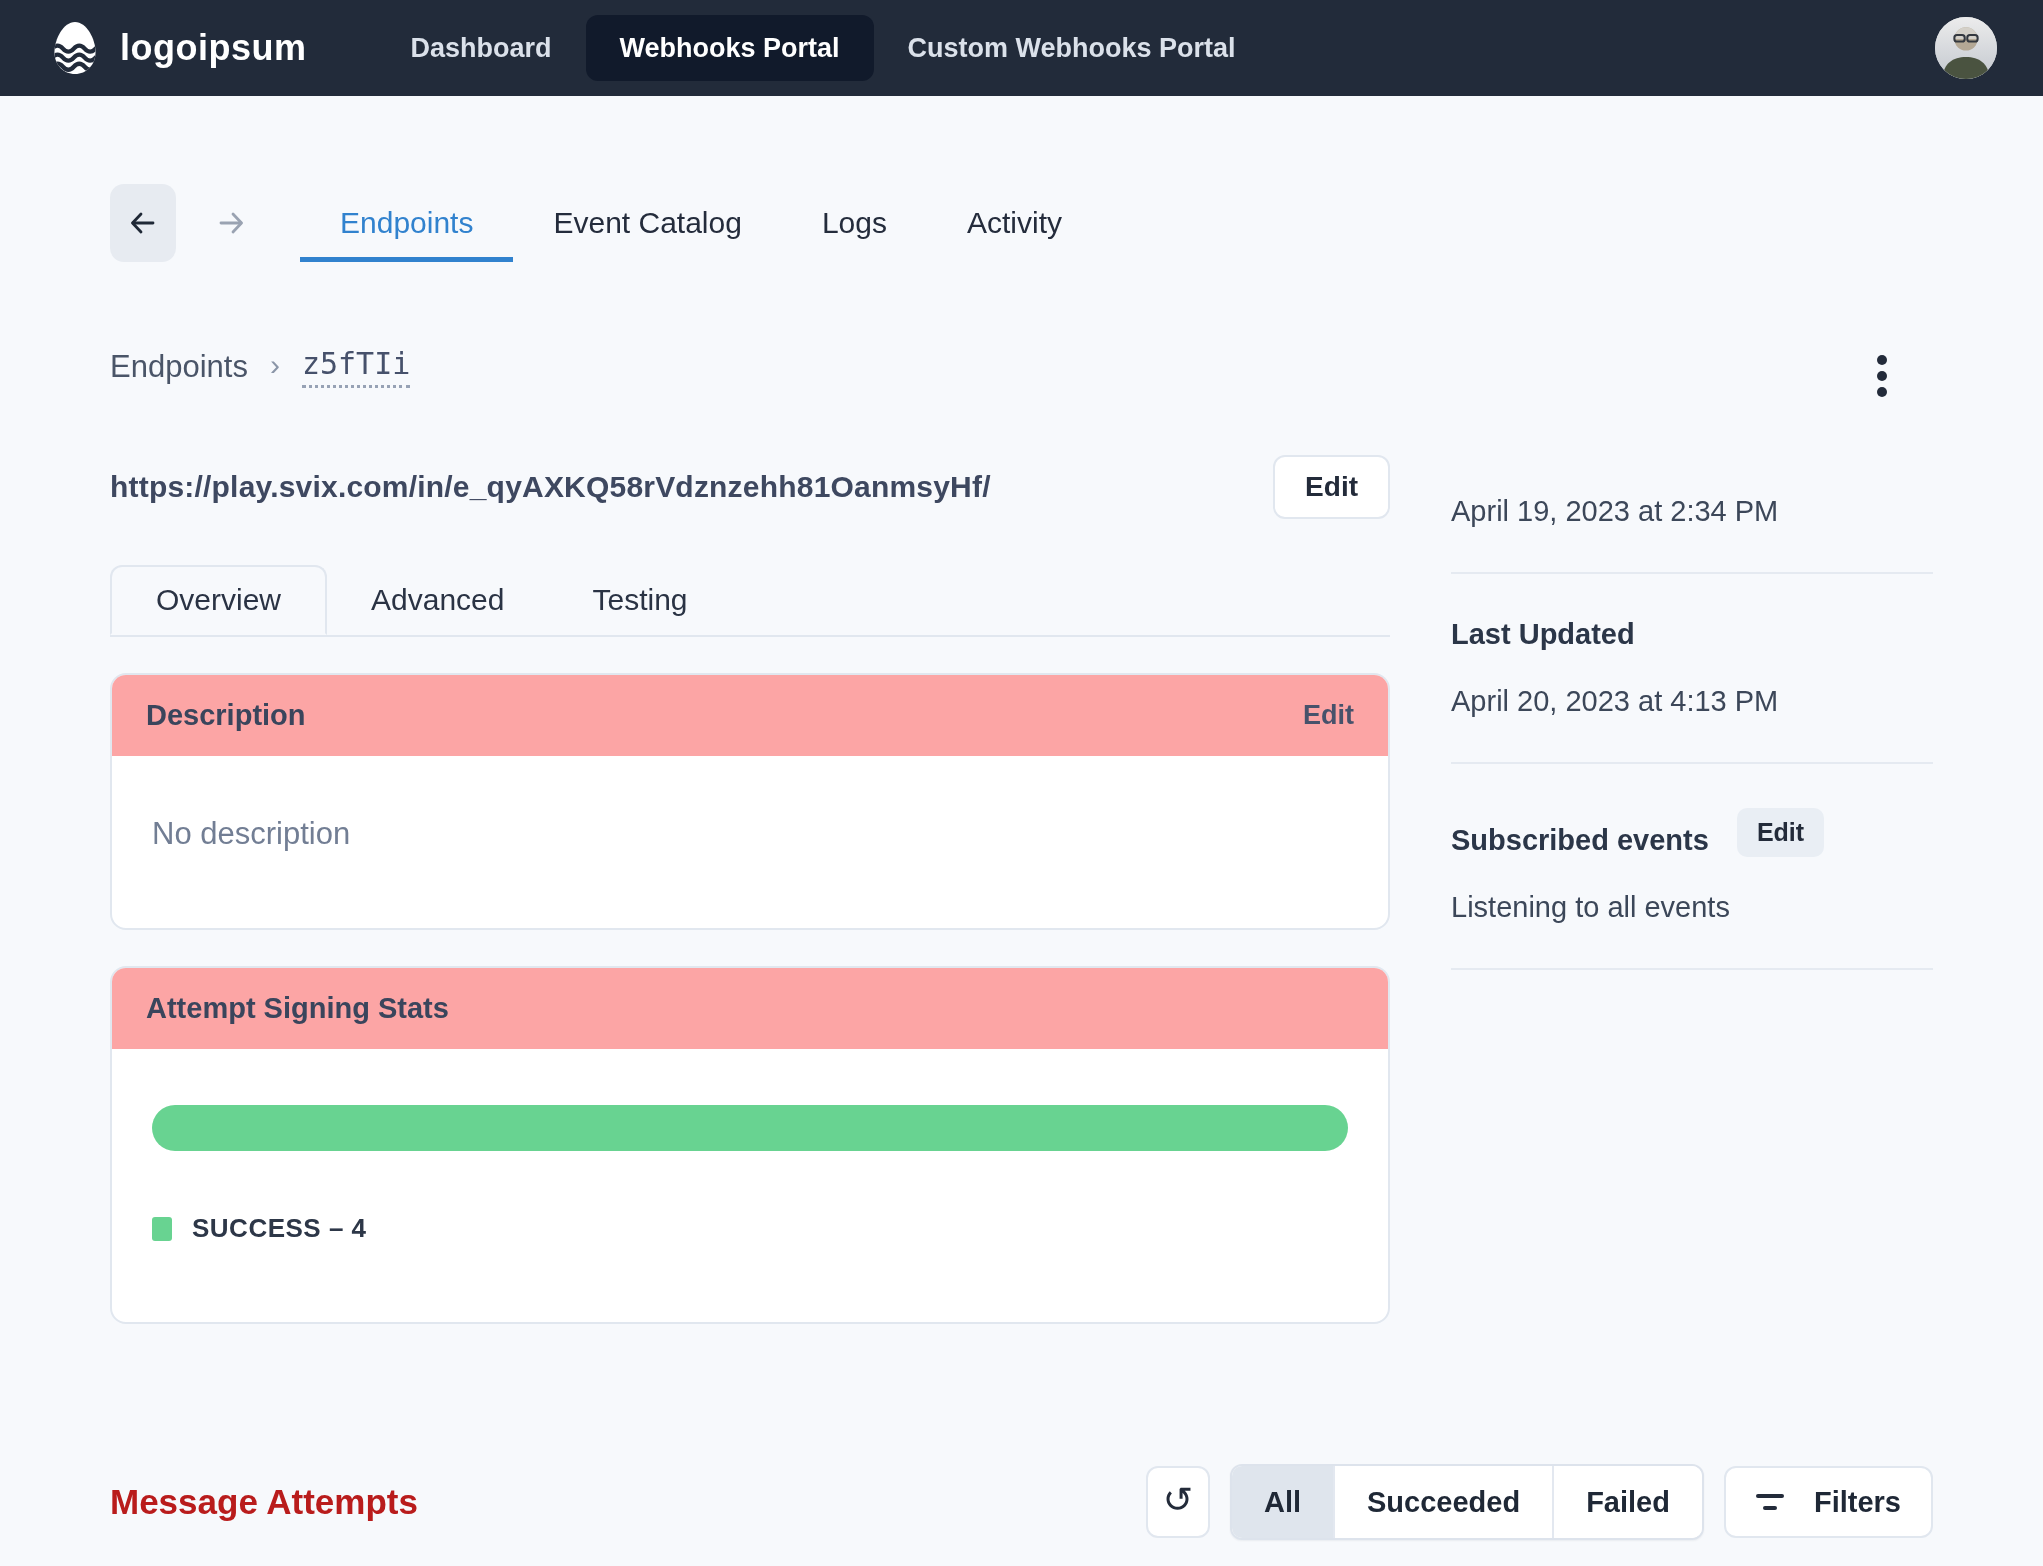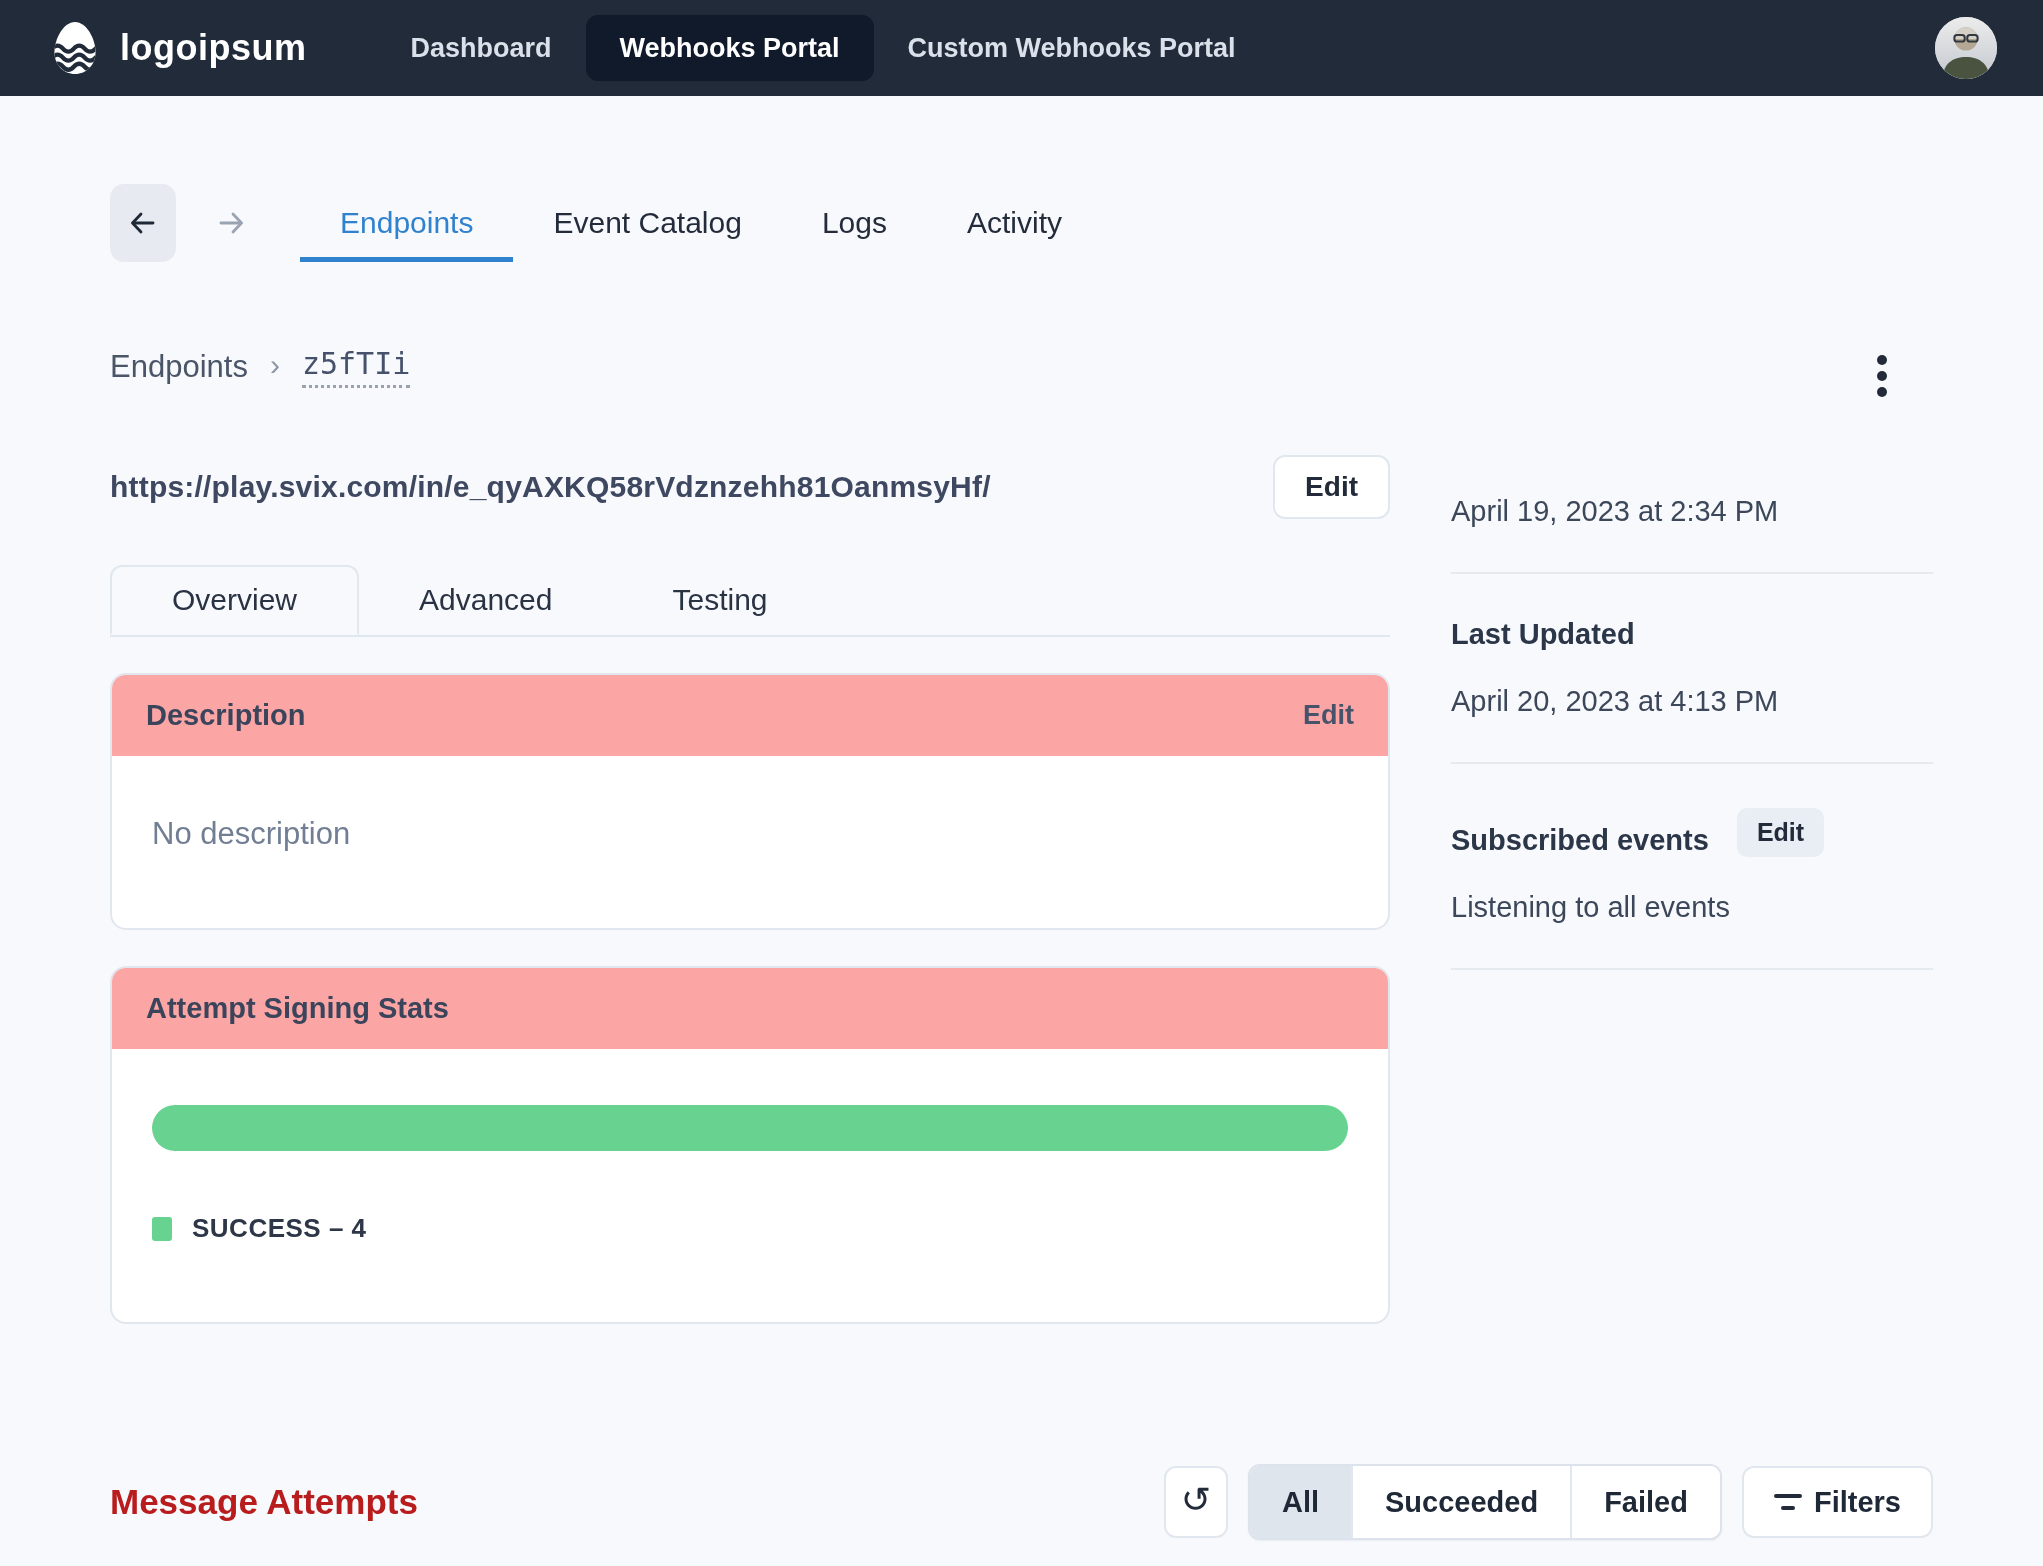--- a/index.html
+++ b/index.html
@@ -81,21 +81,21 @@
   .btn-outline {
     background: #ffffff; border: 2px solid #e1e7ef; border-radius: 12px;
     font-size: 28px; font-weight: 700; color: #232b3a;
     padding: 0 30px; height: 64px; cursor: pointer;
     font-family: "Liberation Sans", sans-serif;
   }
 
   
   .detail-tabs { margin-top: 46px; display: flex; border-bottom: 2px solid #e1e7ef; }
   .dtab {
-    font-size: 30px; color: #2a3344; padding: 0 60px; height: 70px;
+    font-size: 30px; color: #2a3344; padding: 0 44px; height: 70px;
     display: flex; align-items: center; cursor: pointer;
   }
   .dtab.active {
     border: 2px solid #e1e7ef; border-bottom: 2px solid #f7f9fc;
     border-radius: 12px 12px 0 0; margin-bottom: -2px; background: #f7f9fc;
   }
 
   
   .card {
     margin-top: 36px; border: 2px solid #e1e7ef; border-radius: 16px;
@@ -154,21 +154,21 @@
     background: #ffffff; box-shadow: 0 1px 2px rgba(20,30,50,0.06);
   }
   .seg-btn {
     font-size: 29px; font-weight: 700; color: #1f2836; background: #ffffff;
     border: none; padding: 0 32px; height: 72px; cursor: pointer;
     font-family: "Liberation Sans", sans-serif;
   }
   .seg-btn + .seg-btn { border-left: 2px solid #e3e8f0; }
   .seg-btn.active { background: #dfe5ed; }
   .filters-btn {
-    display: flex; align-items: center; gap: 12px;
+    display: flex; align-items: center; gap: 30px;
     background: #ffffff; border: 2px solid #e1e7ef; border-radius: 12px;
     height: 72px; padding: 0 30px; cursor: pointer;
     font-size: 29px; font-weight: 700; color: #1f2836;
     font-family: "Liberation Sans", sans-serif;
   }
   .filter-icon { display: inline-flex; flex-direction: column; gap: 8px; align-items: center; }
   .filter-icon i { display: block; height: 4px; border-radius: 2px; background: #232b3a; }
   .filter-icon i:nth-child(1) { width: 28px; }
   .filter-icon i:nth-child(2) { width: 14px; }
 </style>

